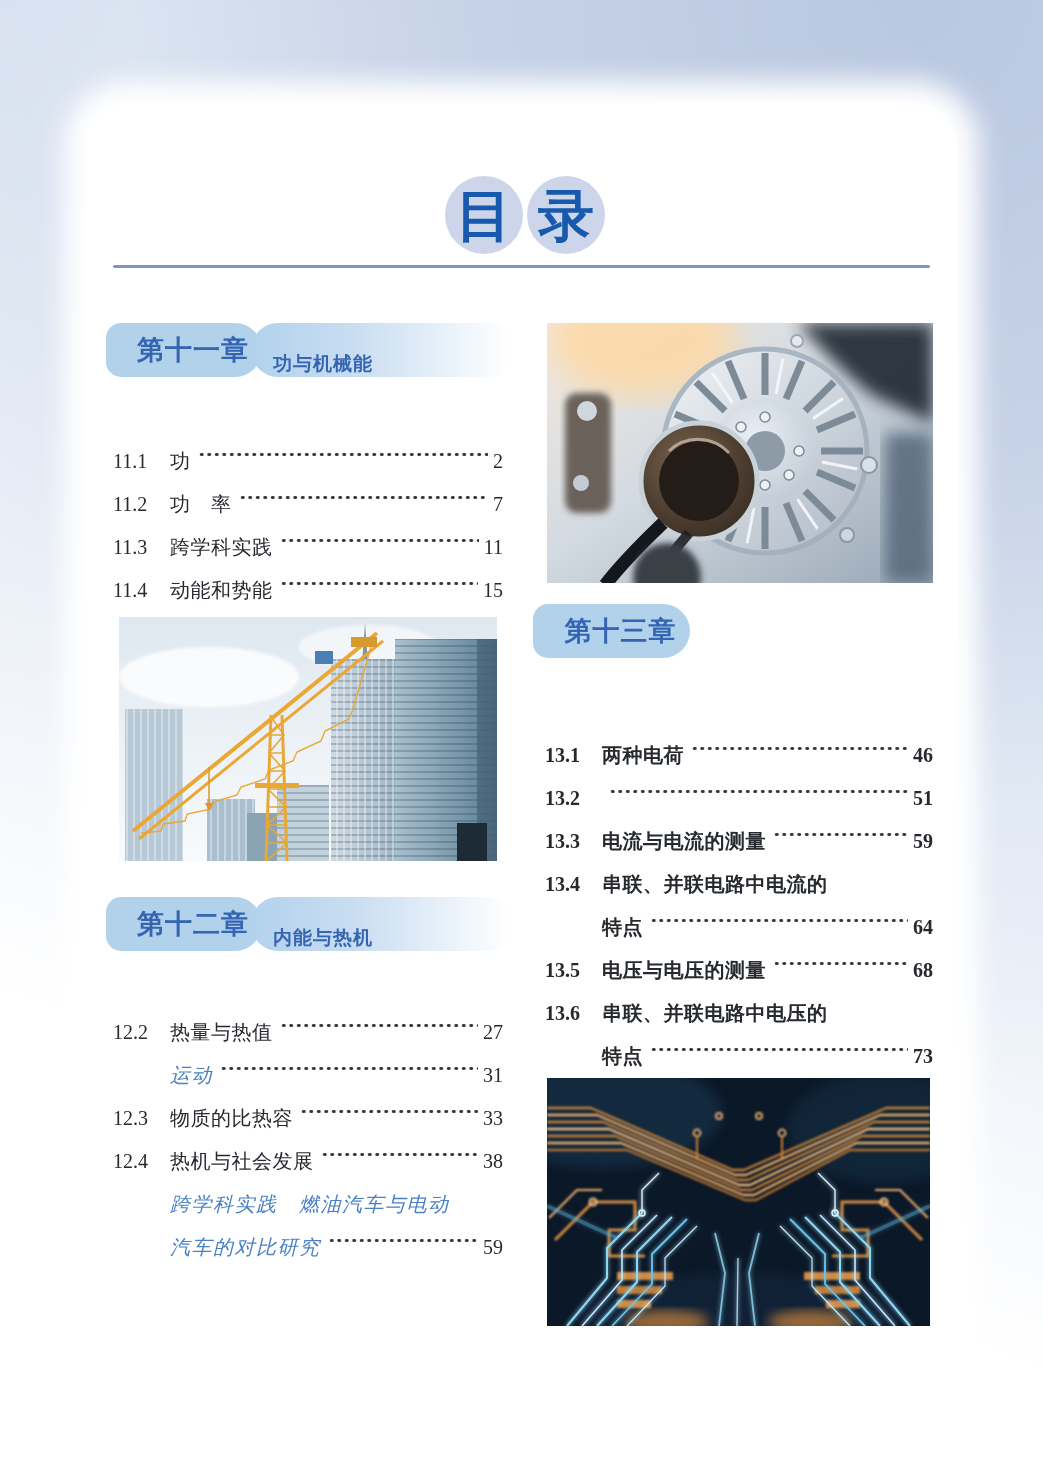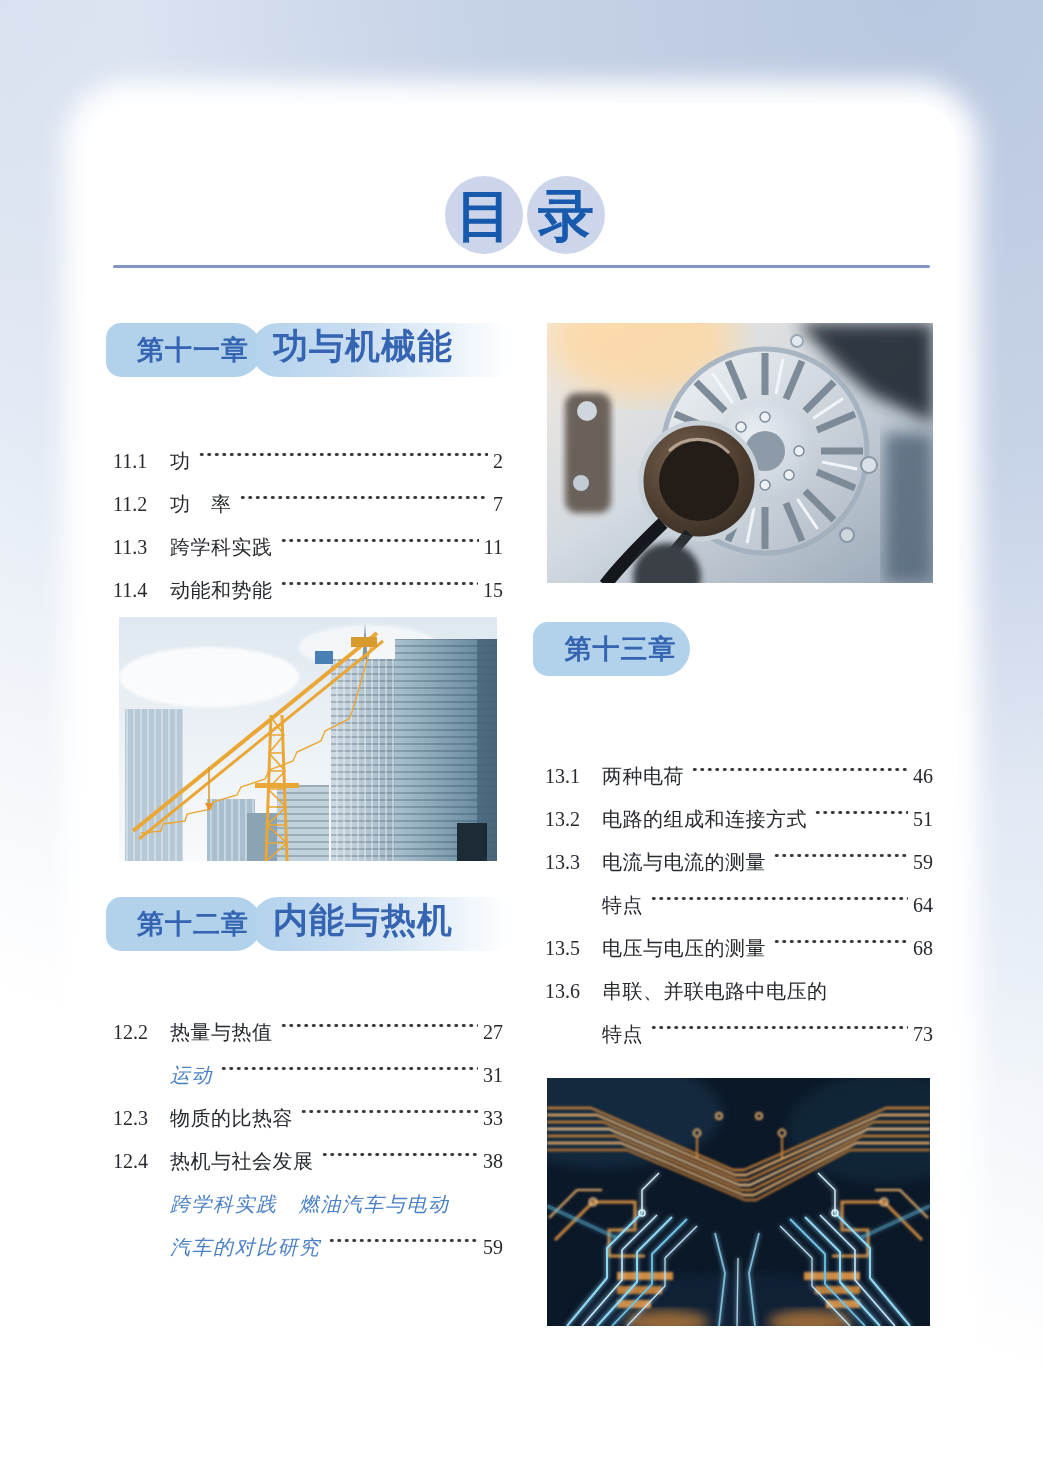--- a/index.html
+++ b/index.html
@@ -32,32 +32,32 @@
     position:absolute;height:54px;background:#b2d2ec;
     border-radius:15px 27px 27px 15px;
     display:flex;align-items:center;justify-content:center;
     color:#3565b2;font-family:"Liberation Sans","DejaVu Sans",sans-serif;
     font-weight:bold;font-size:27px;letter-spacing:1px;padding-left:18px;
   }
   .badge-right{
     position:absolute;height:54px;width:258px;
     background:linear-gradient(to right,#b2d2ec 0%,#c9ddf1 40%,#e3eef8 70%,rgba(236,244,251,0) 100%);
     border-radius:27px 15px 15px 27px;
-    display:flex;align-items:flex-start;
+    display:flex;align-items:flex-end;
     color:#3565b2;font-family:"Liberation Sans","DejaVu Sans",sans-serif;
-    font-weight:bold;font-size:35px;letter-spacing:1px;padding-left:22px;box-sizing:border-box;
+    font-weight:bold;font-size:19px;letter-spacing:1px;padding-left:22px;box-sizing:border-box;
   }
   #b11l{left:106px;top:323px;width:138px;}  #b11r{left:251px;top:323px;}
   #b12l{left:106px;top:897px;width:138px;}  #b12r{left:251px;top:897px;}
-  #b13l{left:533px;top:622px;width:139px;}  #b13r{left:679px;top:622px;width:256px;}
+  #b13l{left:533px;top:604px;width:139px;}  #b13r{left:679px;top:622px;width:256px;}
   
   .toc-list{position:absolute;}
   #list11{left:113px;top:425px;width:390px;}
   #list12{left:113px;top:996px;width:390px;}
-  #list13{left:545px;top:740px;width:388px;}
+  #list13{left:545px;top:719px;width:388px;font-weight:bold;}
   .toc-row{
     display:flex;align-items:baseline;height:43px;
     font-size:20px;color:#26292e;
   }
   .toc-num{flex:none;width:57px;}
   .toc-title{flex:none;letter-spacing:.5px;white-space:pre;}
   .toc-dots{
     flex:1;height:100%;margin:0 5px 0 7px;
     background-image:radial-gradient(circle,#34373c 1.6px,transparent 1.9px);
     background-size:7.5px 5px;background-repeat:repeat-x;
@@ -336,29 +336,34 @@
 
   <div class="toc-list" id="list13">
     <div class="toc-row">
       <span class="toc-num">13.1</span>
       <span class="toc-title">两种电荷</span>
       <span class="toc-dots"></span>
       <span class="toc-page">46</span>
     </div>
     <div class="toc-row">
       <span class="toc-num">13.2</span>
-      <span class="toc-title">电路的组成和连接方式</span>
       <span class="toc-dots"></span>
       <span class="toc-page">51</span>
     </div>
     <div class="toc-row">
       <span class="toc-num">13.3</span>
       <span class="toc-title">电流与电流的测量</span>
       <span class="toc-dots"></span>
       <span class="toc-page">59</span>
+    </div>
+    <div class="toc-row noleader">
+      <span class="toc-num">13.4</span>
+      <span class="toc-title">串联、并联电路中电流的</span>
+      <span class="toc-dots"></span>
+
     </div>
     <div class="toc-row">
       <span class="toc-num"></span>
       <span class="toc-title">特点</span>
       <span class="toc-dots"></span>
       <span class="toc-page">64</span>
     </div>
     <div class="toc-row">
       <span class="toc-num">13.5</span>
       <span class="toc-title">电压与电压的测量</span>

